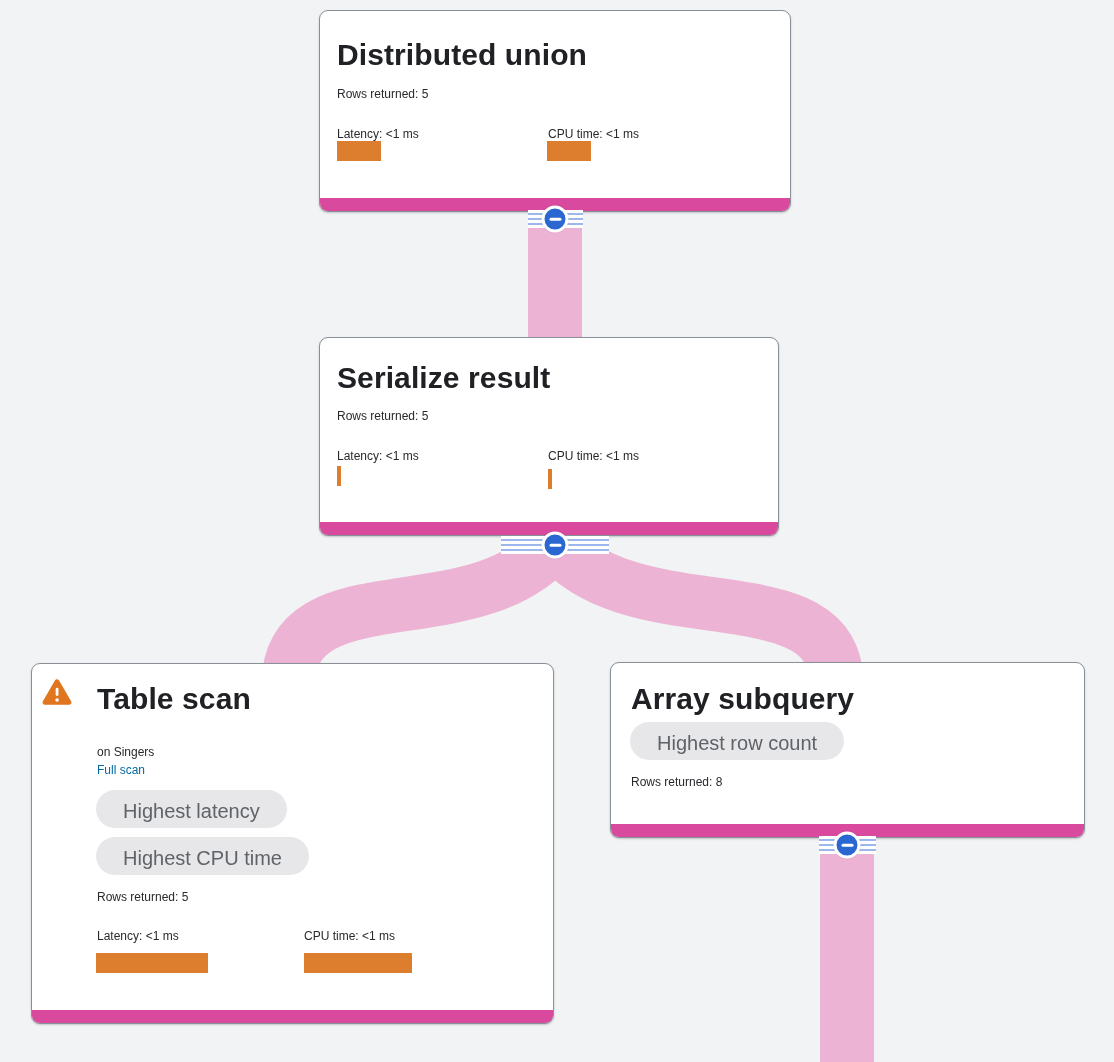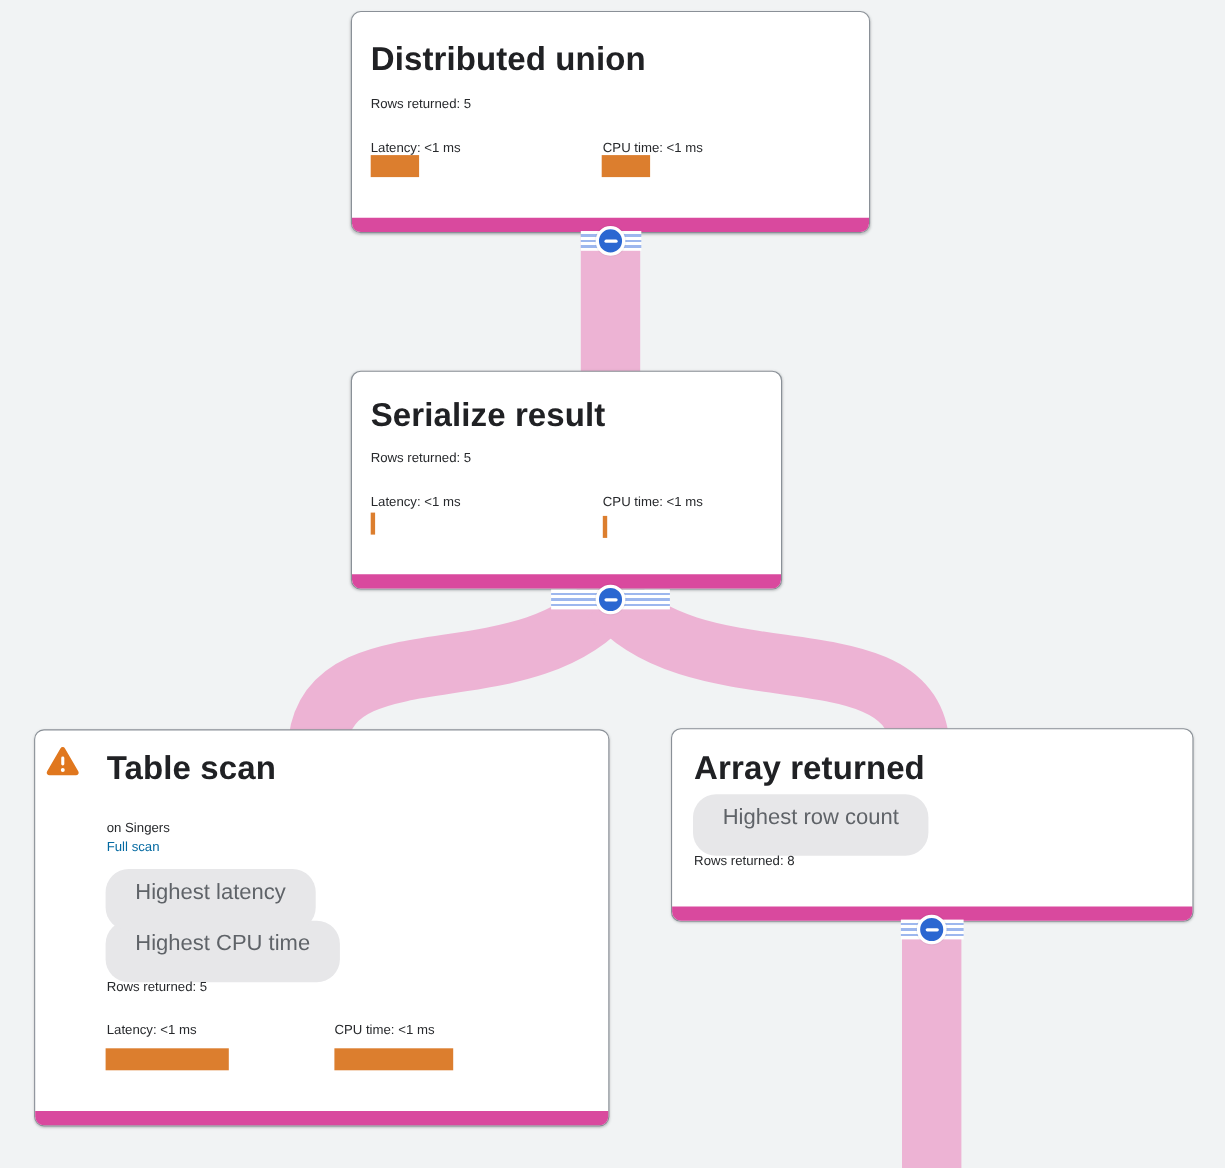--- a/index.html
+++ b/index.html
@@ -6,21 +6,21 @@
   body{font-family:"Liberation Sans","DejaVu Sans",sans-serif;}
   #canvas{position:relative;width:1114px;height:1062px;overflow:hidden;}
   #edges{position:absolute;left:0;top:0;z-index:0;}
   .node{position:absolute;background:#fff;border:1px solid #8a9097;border-radius:9px;
         box-shadow:0 1px 2px rgba(60,64,67,.25);z-index:1;box-sizing:border-box;}
   .accent{position:absolute;left:0;right:0;bottom:0;height:13px;border-radius:0 0 8px 8px;}
   .node-title{position:absolute;font-size:30px;font-weight:600;color:#202124;
               letter-spacing:.1px;white-space:nowrap;line-height:28px;}
   .txt{position:absolute;font-size:12px;color:#27292c;white-space:nowrap;line-height:25px;}
   .muted{color:#0369a1;}
-  .badge{position:absolute;height:56px;line-height:42px;padding:0 27px;border-radius:21px;
+  .badge{position:absolute;height:38px;line-height:42px;padding:0 27px;border-radius:21px;
          font-size:20px;color:#5f6368;white-space:nowrap;}
   .bar{position:absolute;height:20px;}
   .collapse{position:absolute;z-index:2;}
   .stripes{position:absolute;height:18px;top:-9px;
            background:linear-gradient(to bottom,
              #ffffff 0 3px,#9db7ee 3px 5px,#ffffff 5px 8px,
              #9db7ee 8px 10px,#ffffff 10px 13px,#9db7ee 13px 15px,#ffffff 15px 18px);}
   .circle{position:absolute;width:21px;height:21px;left:50%;top:0;
           transform:translate(-50%,-50%);border-radius:50%;
           border:3px solid #ffffff;box-shadow:0 0 0 1px rgba(0,0,0,.04);}
@@ -43,21 +43,21 @@
   <div class="node" style="left:319px;top:10px;width:472px;height:202px;">
     <div class="node-title" style="left:17px;top:30px;">Distributed union</div>
     <div class="txt" style="left:17px;top:71px;">Rows returned: 5</div>
     <div class="txt" style="left:17px;top:111px;">Latency: &lt;1 ms</div>
     <div class="txt" style="left:228px;top:111px;">CPU time: &lt;1 ms</div>
     <div class="bar" style="left: 17px; top: 130px; background-color: rgb(220, 126, 46); width: 44px;"></div>
     <div class="bar" style="left: 227px; top: 130px; background-color: rgb(220, 126, 46); width: 44px;"></div>
     <div class="accent" style="background-color: rgb(217, 73, 158);"></div>
   </div>
 
-  <div class="node" style="left:319px;top:337px;width:392px;height:199px;">
+  <div class="node" style="left:319px;top:337px;width:460px;height:199px;">
     <div class="node-title" style="left:17px;top:26px;">Serialize result</div>
     <div class="txt" style="left:17px;top:66px;">Rows returned: 5</div>
     <div class="txt" style="left:17px;top:106px;">Latency: &lt;1 ms</div>
     <div class="txt" style="left:228px;top:106px;">CPU time: &lt;1 ms</div>
     <div class="bar" style="left: 17px; top: 128px; background-color: rgb(220, 126, 46); width: 4px;"></div>
     <div class="bar" style="left: 228px; top: 131px; background-color: rgb(220, 126, 46); width: 4px;"></div>
     <div class="accent" style="background-color: rgb(217, 73, 158);"></div>
   </div>
 
   <div class="node" style="left:31px;top:663px;width:523px;height:361px;">
@@ -73,21 +73,21 @@
     <div class="badge" style="left: 64px; top: 126px; background-color: rgb(231, 231, 233);">Highest latency</div>
     <div class="txt" style="left:65px;top:221px;">Rows returned: 5</div>
     <div class="txt" style="left:65px;top:260px;">Latency: &lt;1 ms</div>
     <div class="txt" style="left:272px;top:260px;">CPU time: &lt;1 ms</div>
     <div class="bar" style="left: 64px; top: 289px; background-color: rgb(220, 126, 46); width: 112px;"></div>
     <div class="bar" style="left: 272px; top: 289px; background-color: rgb(220, 126, 46); width: 108px;"></div>
     <div class="accent" style="background-color: rgb(217, 73, 158);"></div>
   </div>
 
   <div class="node" style="left:610px;top:662px;width:475px;height:176px;">
-    <div class="node-title" style="left:20px;top:22px;">Array returned</div>
+    <div class="node-title" style="left:20px;top:22px;">Array subquery</div>
     <div class="badge" style="left: 19px; top: 59px; background-color: rgb(231, 231, 233);">Highest row count</div>
     <div class="txt" style="left:20px;top:107px;">Rows returned: 8</div>
     <div class="accent" style="background-color: rgb(217, 73, 158);"></div>
   </div>
 
   <div class="collapse" style="left:555px;top:219px;">
     <div class="stripes" style="width:55px;left:-27px;"></div>
     <div class="circle" style="background-color: rgb(43, 103, 209);">
         <div class="minus"></div>
       </div>

